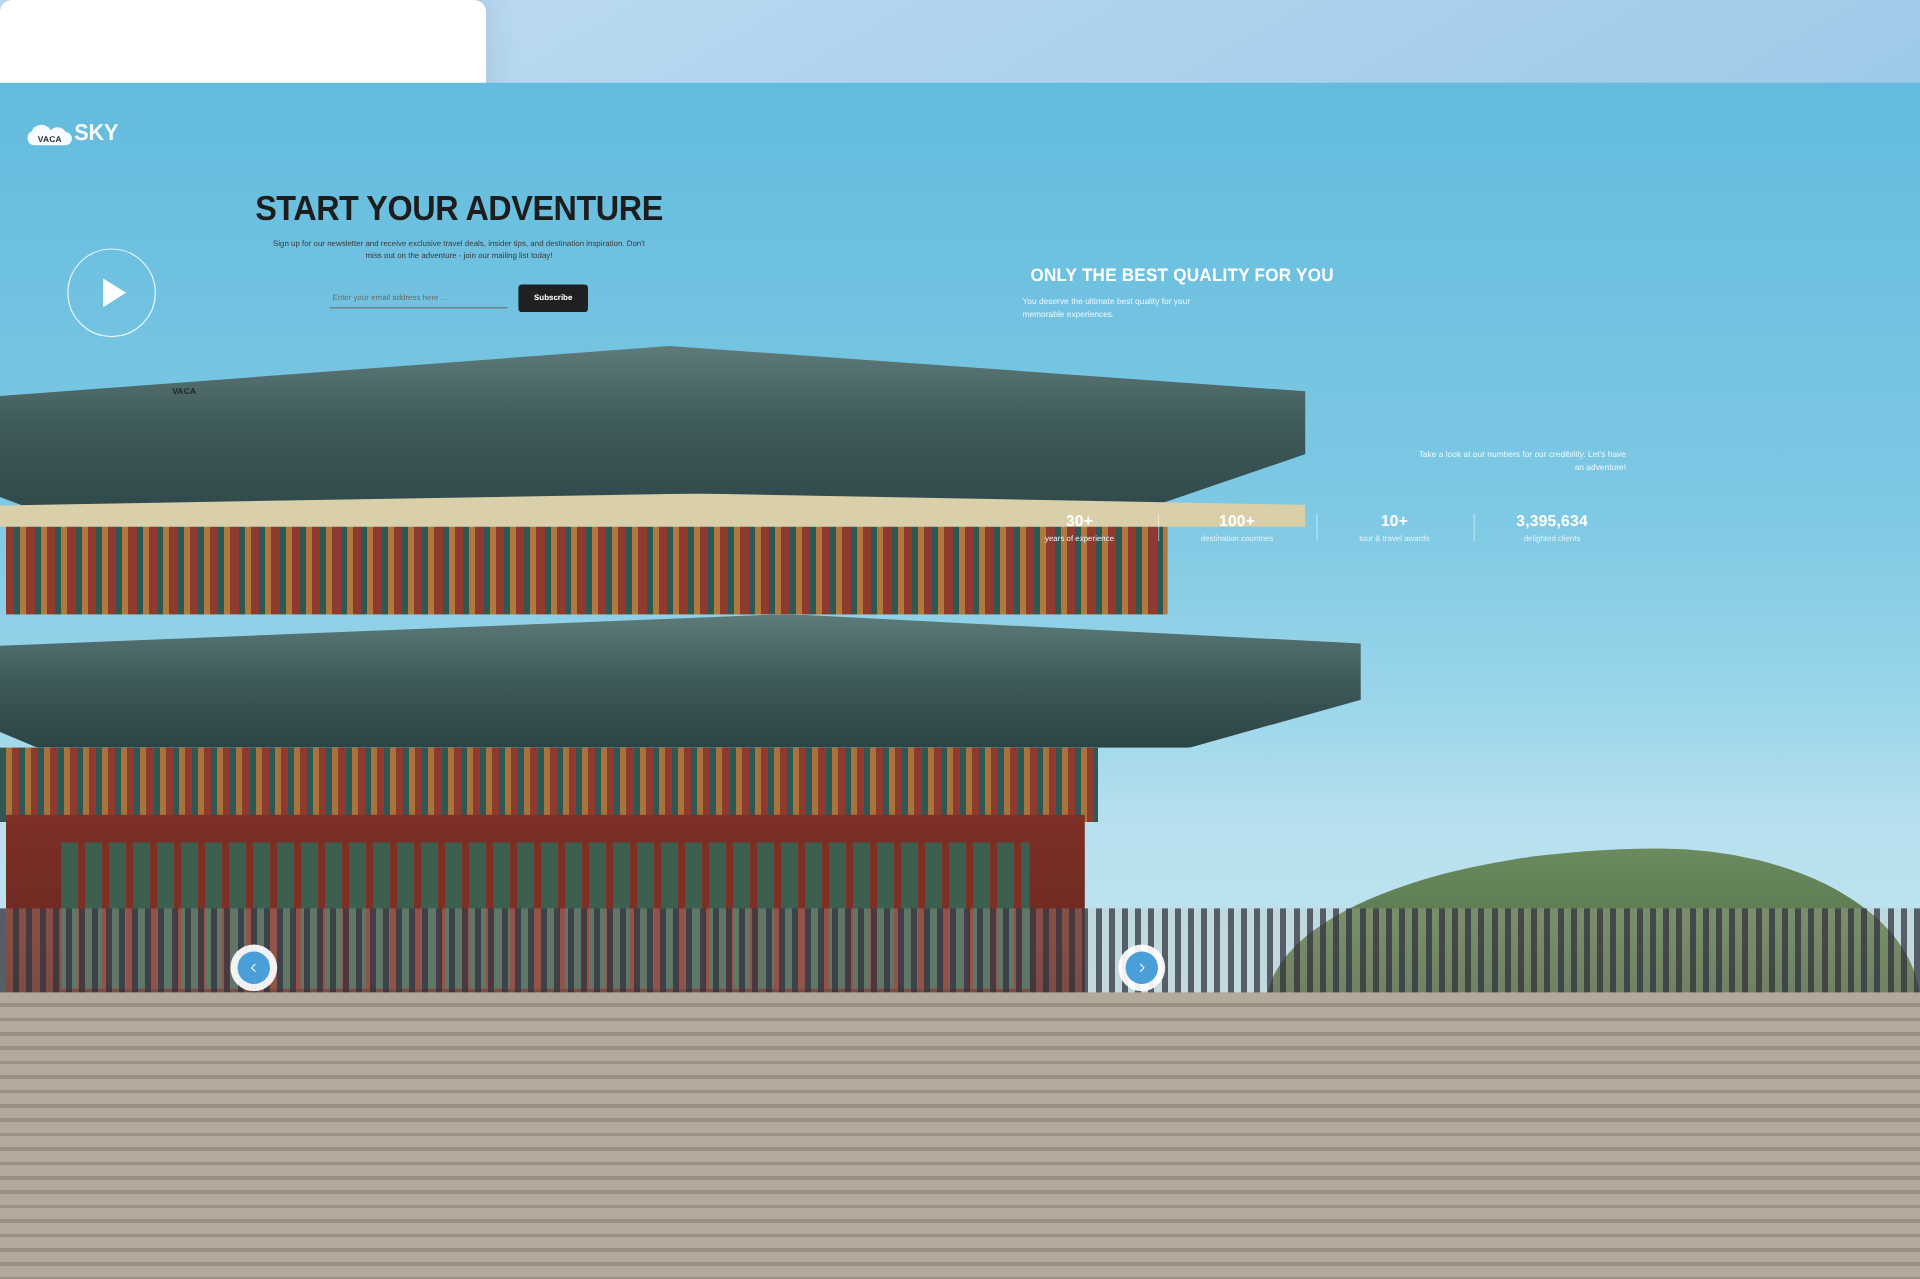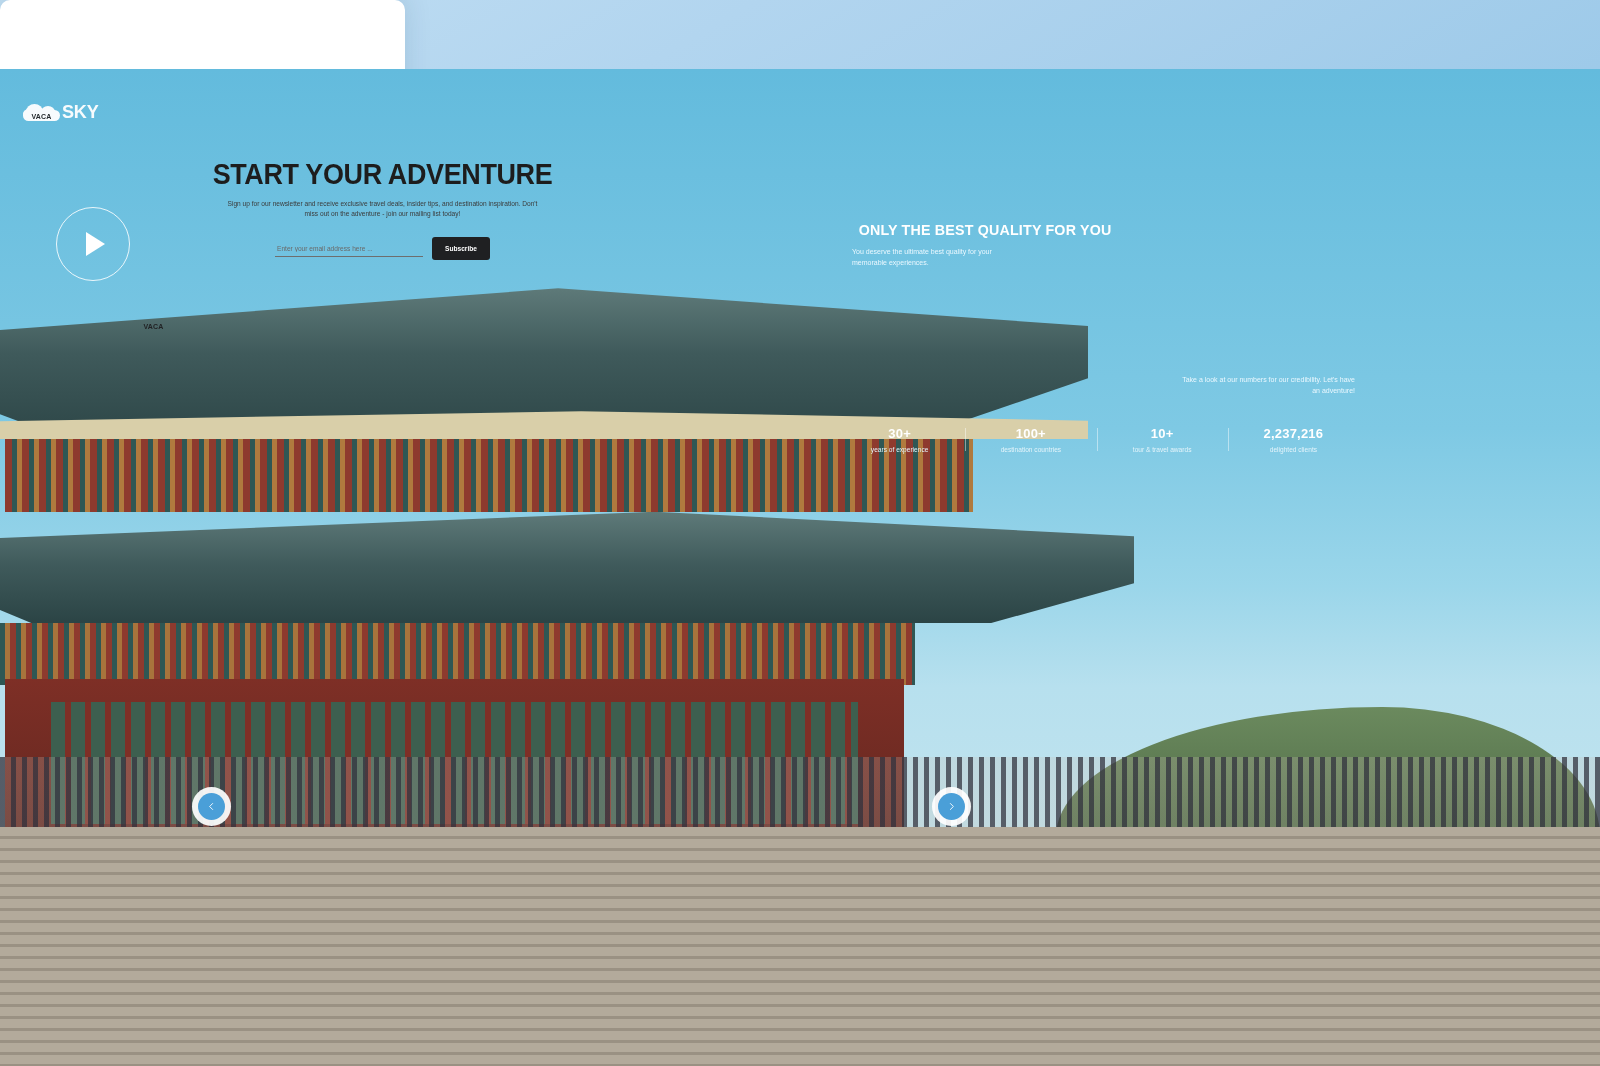--- a/index.html
+++ b/index.html
@@ -479,21 +479,21 @@
       </div>
       <div class="stat">
         <div class="stat-value">100+</div>
         <div class="stat-label">destination countries</div>
       </div>
       <div class="stat">
         <div class="stat-value">10+</div>
         <div class="stat-label">tour &amp; travel awards</div>
       </div>
       <div class="stat">
-        <div class="stat-value">2,237,216</div>
+        <div class="stat-value">3,395,634</div>
         <div class="stat-label">delighted clients</div>
       </div>
     </div>
   </div>
 
   <div id="testimonial-card">
     <p id="testimonial-text">I recently booked a trip to Italy with Vacasky, and I couldn't be happier with the experience. From the initial consultation to the post-trip follow-up, everything was handled with the utmost professionalism and care. Our itinerary was perfectly tailored to our interests, and we had an amazing time exploring the country. I would highly recommend Vacasky to anyone looking for a stress-free and unforgettable travel experience.</p>
     <div class="testi-author">
       <div class="avatar">
         <span class="body"></span>

